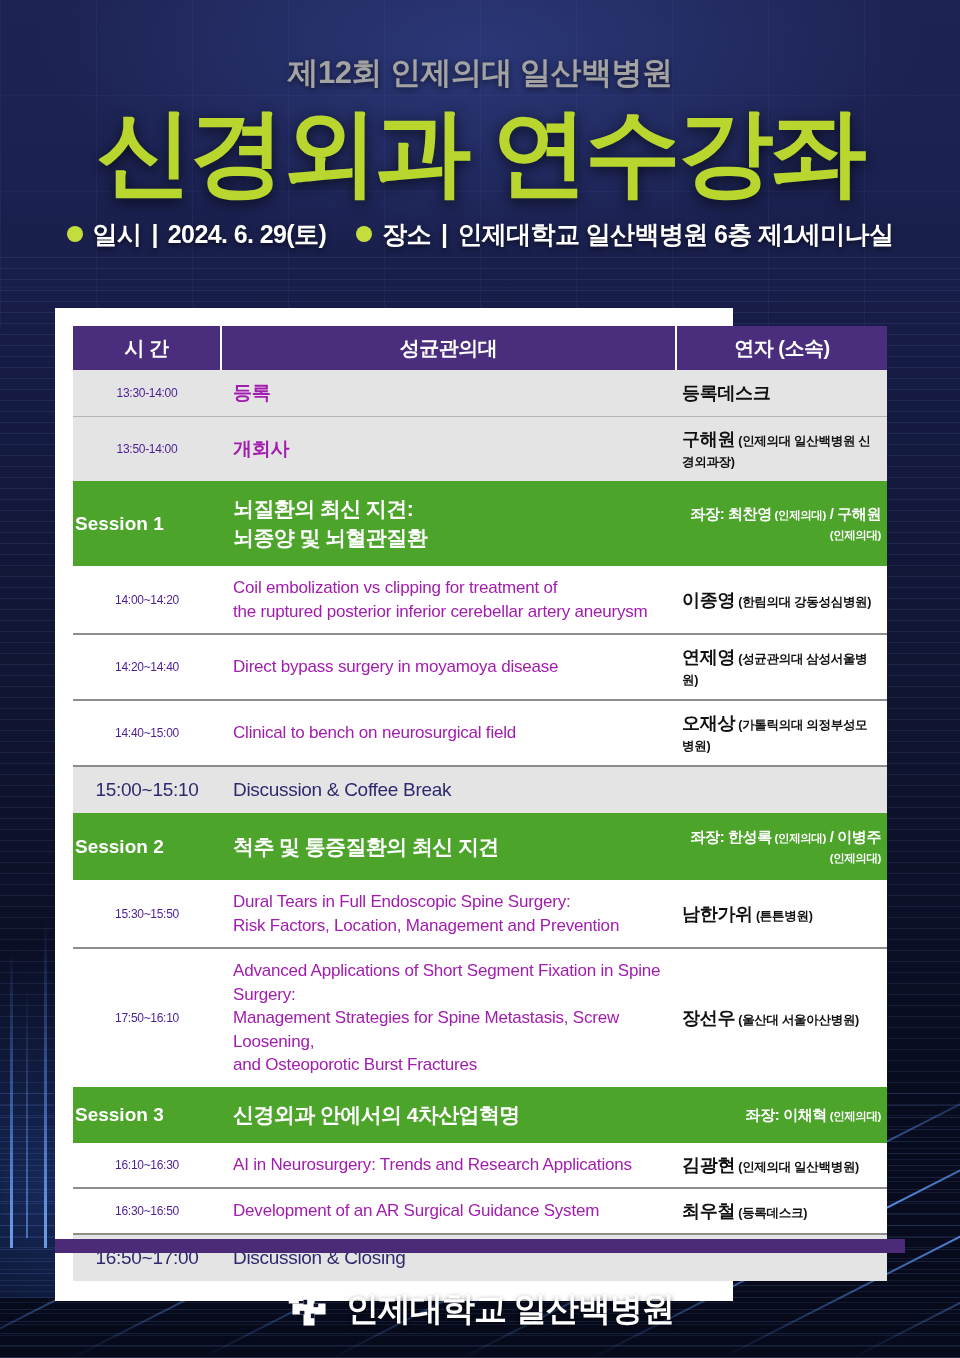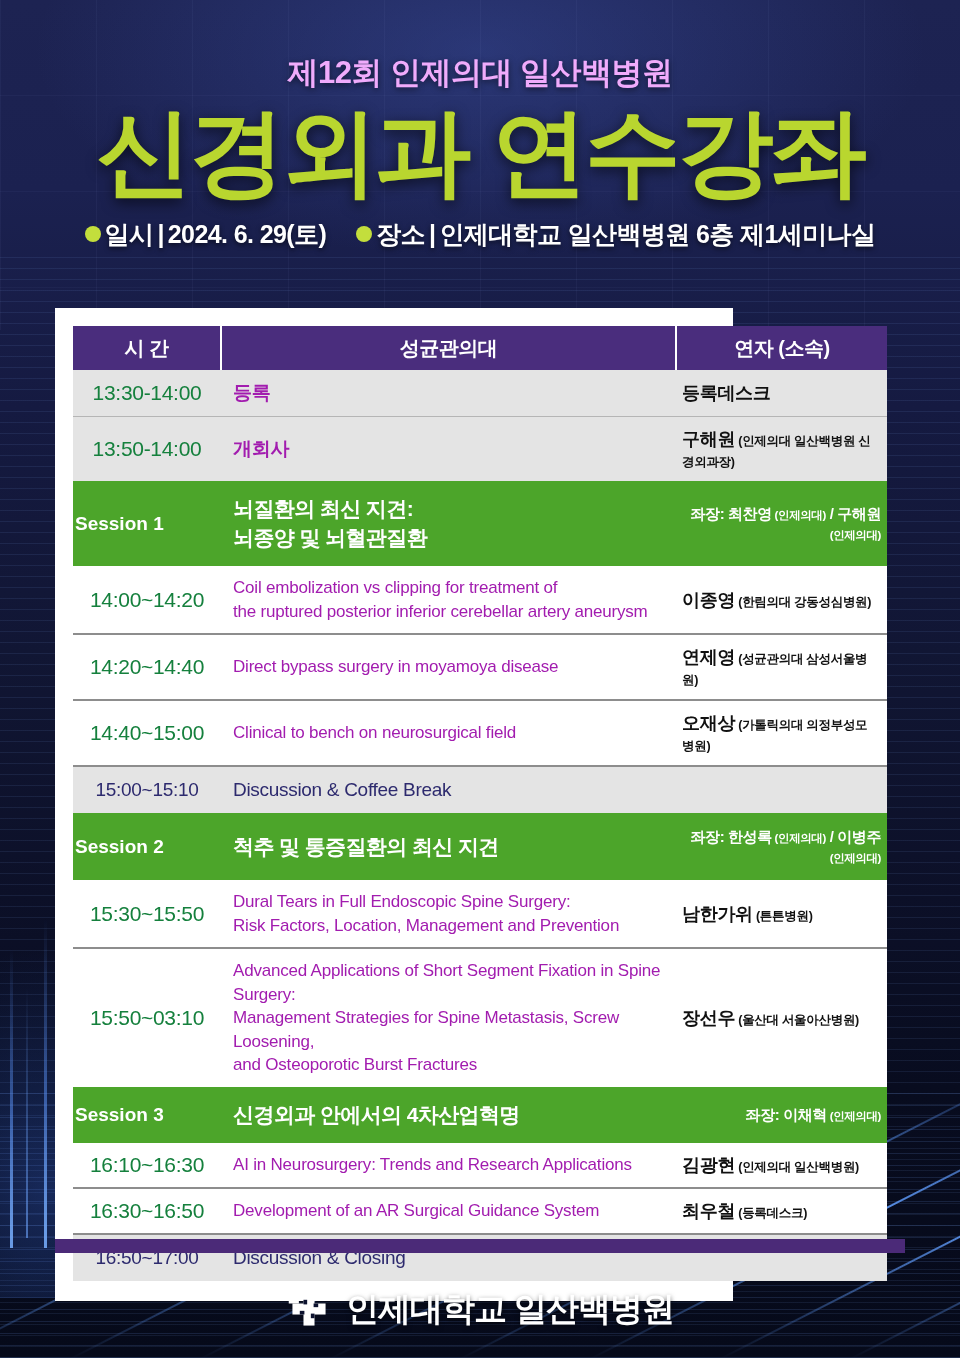--- a/index.html
+++ b/index.html
@@ -56,36 +56,36 @@
   .glow-top{
     position:absolute;left:50%;top:-160px;transform:translateX(-50%);
     width:900px;height:420px;
     background:radial-gradient(ellipse at center,rgba(70,95,190,.35),rgba(70,95,190,0) 70%);
   }
 
   
   #header{position:absolute;left:0;top:0;width:960px;text-align:center;}
   .kicker{
     margin-top:52px;
-    font-size:31px;font-weight:bold;color:#f0abfc;letter-spacing:-.5px;
+    font-size:31px;font-weight:bold;color:#a3a3a3;letter-spacing:-.5px;
     text-shadow:0 2px 6px rgba(0,0,0,.55);
   }
   .maintitle{
     margin-top:4px;
     font-size:96px;line-height:1.12;font-weight:bold;
     color:#b9d62f;letter-spacing:-3px;
     text-shadow:0 4px 14px rgba(0,0,0,.65);
   }
   .meta{
     margin-top:12px;
     display:flex;justify-content:center;align-items:center;gap:30px;
     font-size:25px;font-weight:bold;color:#ffffff;letter-spacing:-.6px;
     text-shadow:0 2px 5px rgba(0,0,0,.6);
   }
-  .meta-item{display:flex;align-items:center;gap:4px;white-space:nowrap;}
+  .meta-item{display:flex;align-items:center;gap:10px;white-space:nowrap;}
   .dot{width:16px;height:16px;border-radius:50%;background:#c3de3c;flex:none;}
 
   
   #card{
     position:absolute;left:55px;top:308px;width:678px;
     background:#ffffff;
     padding:18px 18px 20px 18px;
     box-sizing:border-box;
   }
   .purple-bar{
@@ -98,21 +98,21 @@
 
   thead th{
     background:#4a2d7d;color:#fff;font-size:20px;font-weight:bold;
     height:42px;letter-spacing:-.5px;text-align:center;
     border-right:2px solid #ffffff;
   }
   thead th:last-child{border-right:none;}
 
   td{vertical-align:middle;}
   .r-time{
-    font-size:21px;color:#15803d;text-align:center;letter-spacing:-.3px;
+    font-size:12px;color:#4c1d95;text-align:center;letter-spacing:-.3px;
     padding:10px 4px;white-space:nowrap;
   }
   .r-prog{font-size:17px;color:#a21caf;line-height:1.38;padding:10px 8px 10px 12px;letter-spacing:-.2px;}
   .r-spk{font-size:17px;color:#111;padding:10px 8px 10px 6px;letter-spacing:-.3px;}
   .r-spk .nm{font-weight:bold;font-size:18px;}
   .r-spk .aff{font-size:12.5px;font-weight:bold;}
 
   tr.gray td{background:#e4e4e4;}
   tr.plain td{background:#ffffff;}
   tr.sep td{border-bottom:2px solid #8d8d8d;}
@@ -247,21 +247,21 @@
           <td class="s-label">Session 2</td>
           <td class="s-title">척추 및 통증질환의 최신 지견</td>
           <td class="s-chair">좌장: 한성록<span class="aff"> (인제의대)</span> / 이병주<span class="aff"> (인제의대)</span></td>
         </tr>
         <tr class="plain sep">
           <td class="r-time">15:30~15:50</td>
           <td class="r-prog">Dural Tears in Full Endoscopic Spine Surgery:<br>Risk Factors, Location, Management and Prevention</td>
           <td class="r-spk"><span class="nm">남한가위</span><span class="aff"> (튼튼병원)</span></td>
         </tr>
         <tr class="plain">
-          <td class="r-time">15:50~03:10</td>
+          <td class="r-time">17:50~16:10</td>
           <td class="r-prog">Advanced Applications of Short Segment Fixation in Spine Surgery:<br>Management Strategies for Spine Metastasis, Screw Loosening,<br>and Osteoporotic Burst Fractures</td>
           <td class="r-spk"><span class="nm">장선우</span><span class="aff"> (울산대 서울아산병원)</span></td>
         </tr>
         <tr class="session">
           <td class="s-label">Session 3</td>
           <td class="s-title">신경외과 안에서의 4차산업혁명</td>
           <td class="s-chair">좌장: 이채혁<span class="aff"> (인제의대)</span></td>
         </tr>
         <tr class="plain sep">
           <td class="r-time">16:10~16:30</td>

